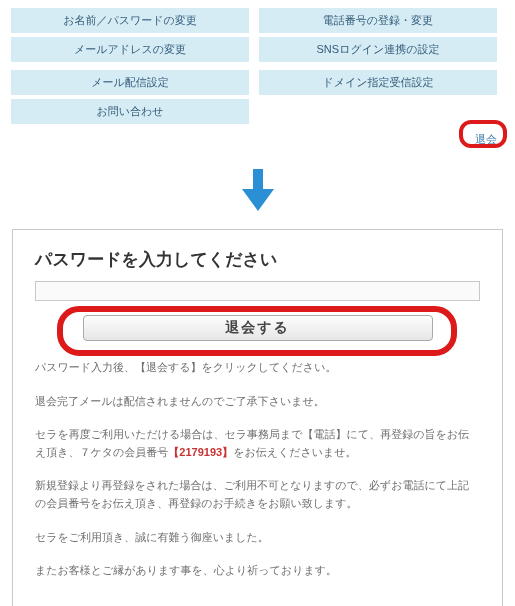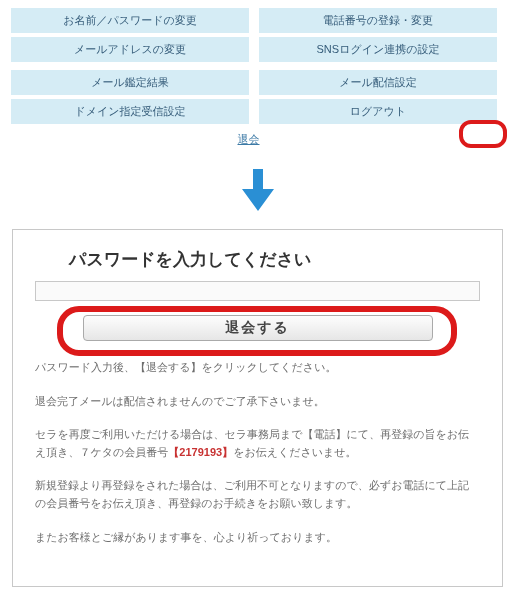--- a/index.html
+++ b/index.html
@@ -53,21 +53,20 @@
     margin: 10px 12px 10px 12px;
     border: 1px solid #c8c8c8;
     background: #fff;
     padding: 18px 22px 24px 22px;
   }
   .card-title {
     font-size: 17px;
     color: #333;
     font-weight: 600;
     margin-bottom: 10px;
-    margin-left: 34px;
   }
   .pw-input {
     width: 100%;
     border: 1px solid #c8c8c8;
     background: #fafafa;
     height: 20px;
     font-size: 12px;
     padding: 2px 6px;
   }
   .submit-wrap {
@@ -107,28 +106,27 @@
 
 <div class="top-menu">
   <div class="menu-grid">
     <div class="menu-item">お名前／パスワードの変更</div>
     <div class="menu-item">電話番号の登録・変更</div>
     <div class="menu-item">メールアドレスの変更</div>
     <div class="menu-item">SNSログイン連携の設定</div>
   </div>
   <div class="spacer-row"></div>
   <div class="menu-grid">
-    <div class="menu-item">メール鑑定結果</div>
     <div class="menu-item">メール配信設定</div>
     <div class="menu-item">ドメイン指定受信設定</div>
-    <div class="menu-item">ログアウト</div>
+    <div class="menu-item">お問い合わせ</div>
   </div>
 </div>
 
-<div class="logout-row" style="position:relative;justify-content:center;">
+<div class="logout-row" style="position:relative;">
   <span class="logout-link">退会</span>
   <div class="circle-annot" style="right:8px; top:-8px; width:48px; height:28px;"></div>
 </div>
 
 <div class="arrow-wrap">
   <span class="arrow-down">
     <svg width="36" height="42" viewBox="0 0 36 42">
       <path d="M13 0 H23 V20 H34 L18 42 L2 20 H13 Z" fill="#2a8fd4"></path>
     </svg>
   </span>
@@ -141,14 +139,15 @@
     <button class="submit-btn">退会する</button>
     <div class="submit-ring" style="left:22px; top:-9px; width:400px; height:50px;"></div>
   </div>
 
   <p class="note">パスワード入力後、【退会する】をクリックしてください。</p>
   <p class="note">退会完了メールは配信されませんのでご了承下さいませ。</p>
   <p class="note">
     <span>セラを再度ご利用いただける場合は、セラ事務局まで【電話】にて、再登録の旨をお伝え頂き、７ケタの会員番号</span><span class="hl">【2179193】</span><span>をお伝えくださいませ。</span>
   </p>
   <p class="note">新規登録より再登録をされた場合は、ご利用不可となりますので、必ずお電話にて上記の会員番号をお伝え頂き、再登録のお手続きをお願い致します。</p>
+  <p class="note">セラをご利用頂き、誠に有難う御座いました。</p>
   <p class="note">またお客様とご縁があります事を、心より祈っております。</p>
 </div>
 
 </body></html>

